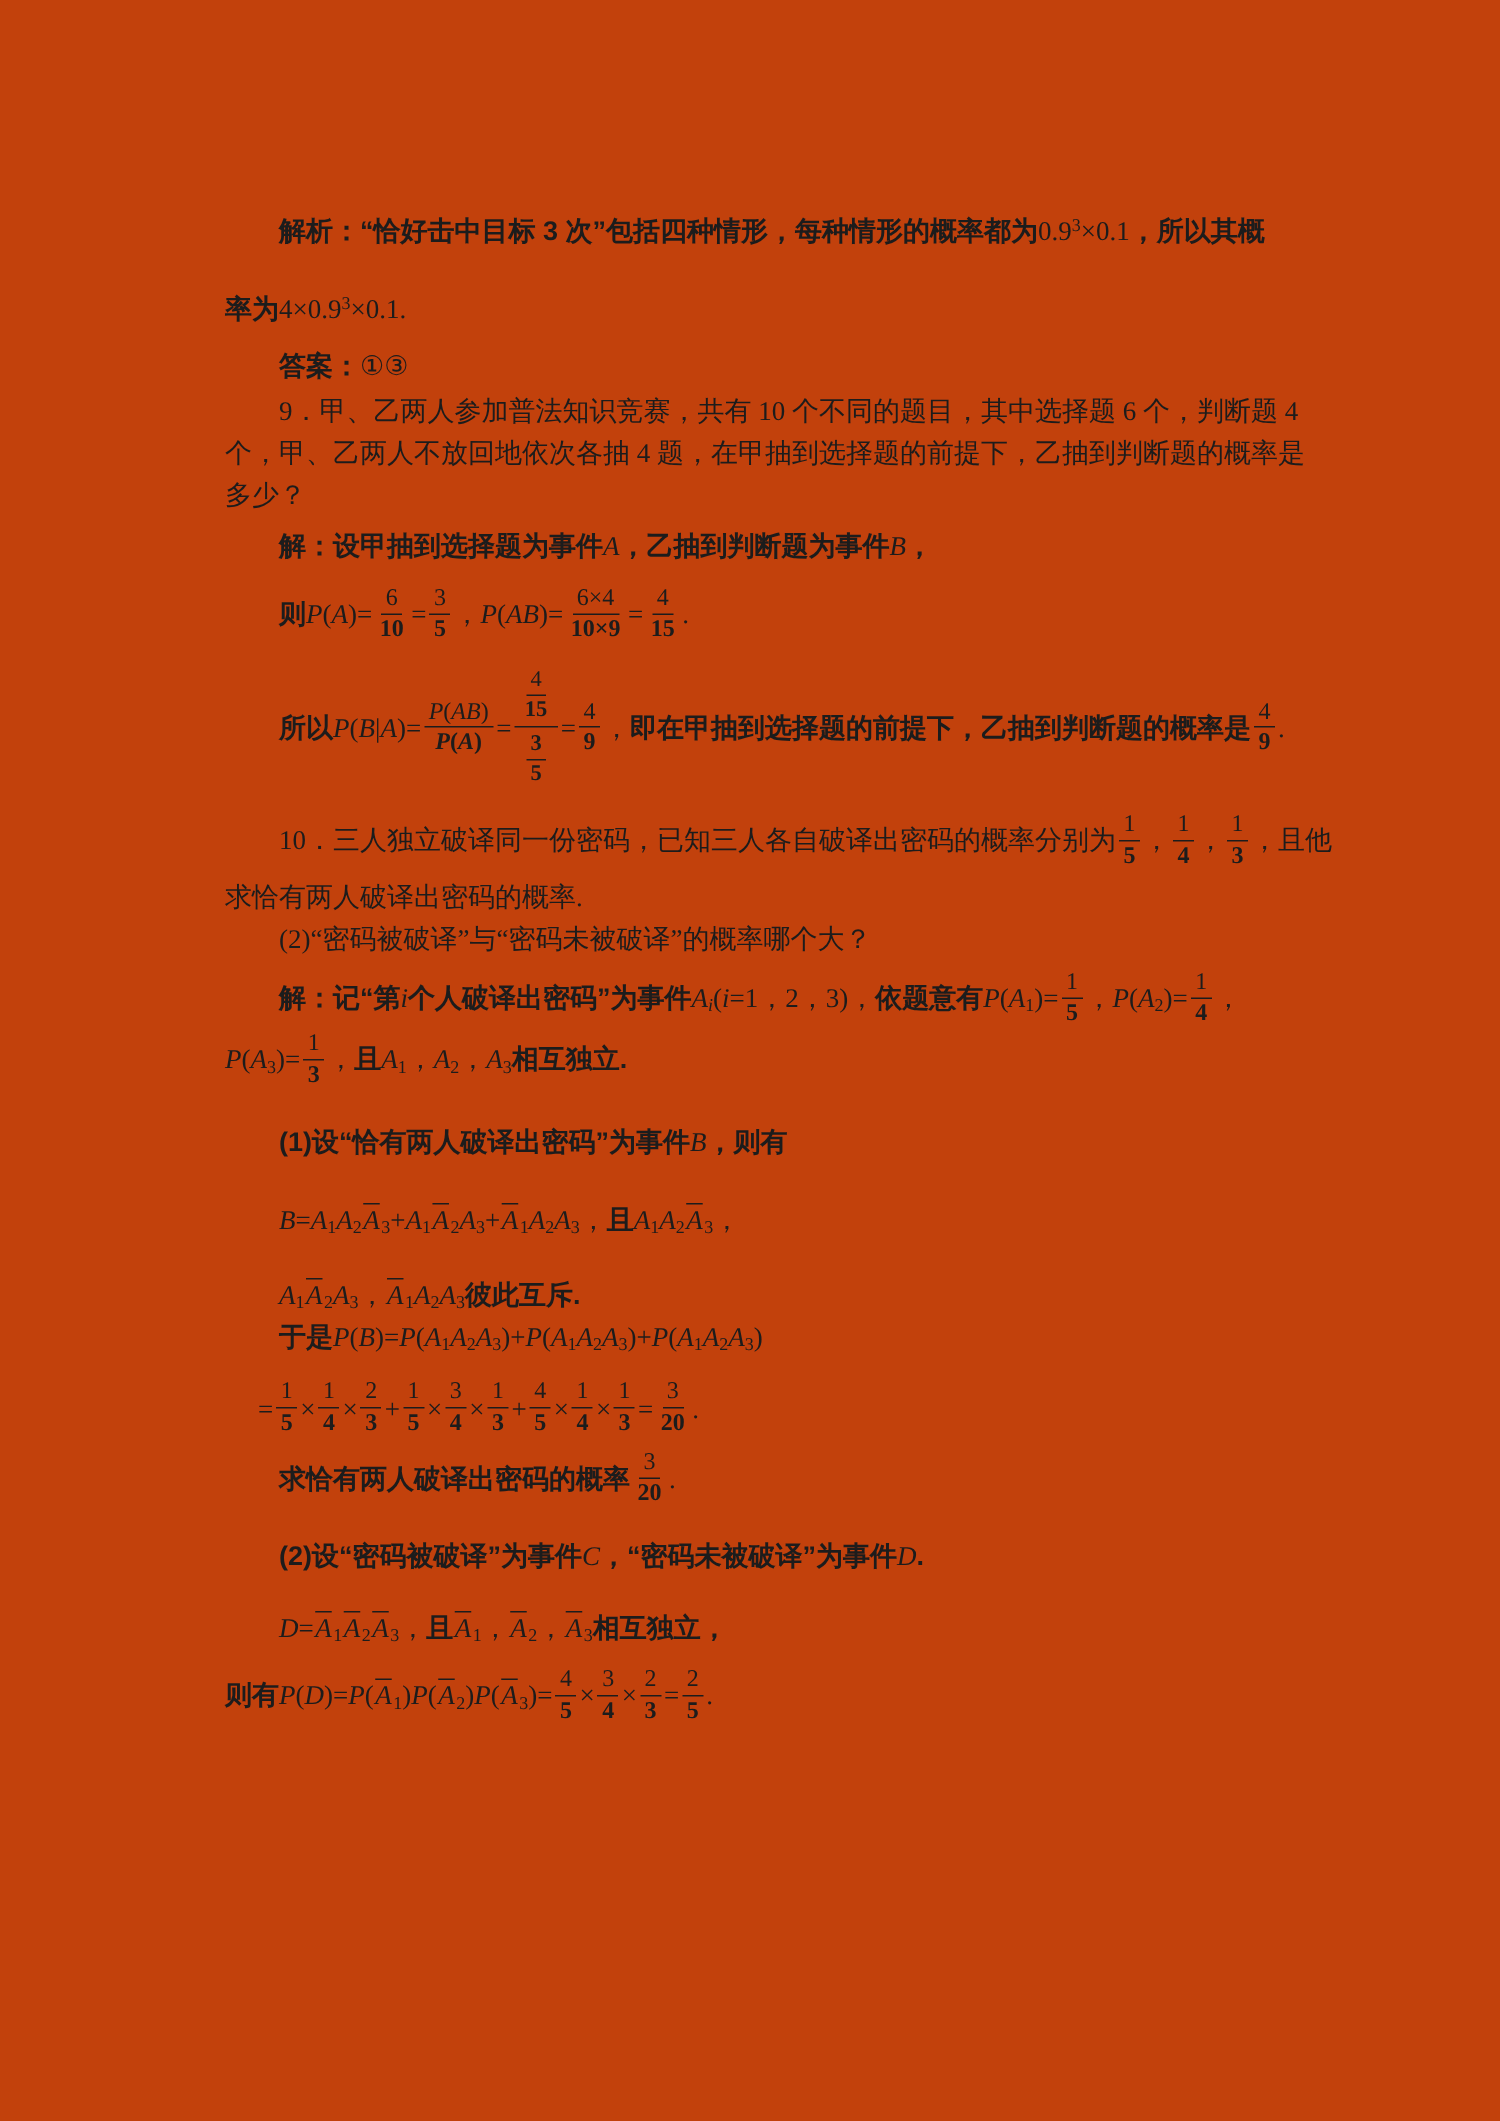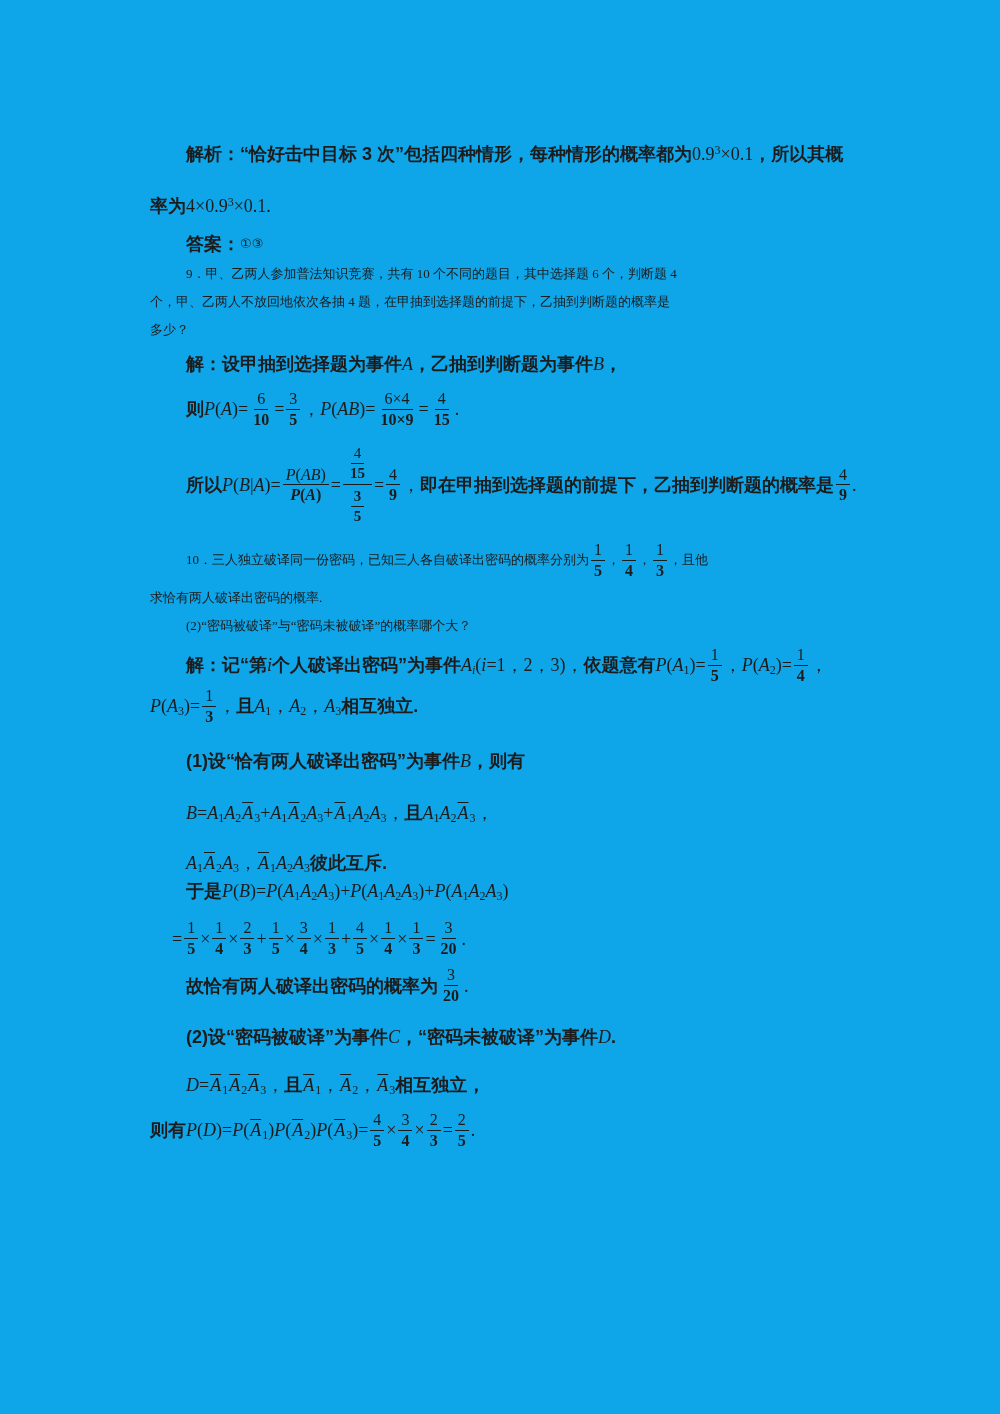--- a/index.html
+++ b/index.html
@@ -1,32 +1,32 @@
 <!DOCTYPE html>
 <html><head>
 <meta charset="utf-8">
 <style>
   html,body{margin:0;padding:0;background:#e8e8e8;}
   .page{
-    width:1000px;height:1414px;background:#0ea5e9;position:relative;
+    width:1000px;height:1414px;background:#c2410c;position:relative;
     overflow:hidden;color:#1c1c1c;margin:0 auto;
   }
   .content{position:absolute;left:150px;top:140px;width:730px;}
   .line{
     font-size:19px;line-height:28px;white-space:nowrap;
     font-family:"Liberation Serif","DejaVu Serif",serif;
     display:flex;align-items:center;
   }
   .indent{padding-left:36px;}
   .indent-sm{padding-left:22px;}
   .seg{display:inline;}
   
   .cb{font-family:"Liberation Sans","DejaVu Sans",sans-serif;font-weight:700;font-size:18px;}
   
-  .cs{font-family:"Liberation Serif","DejaVu Serif","DejaVu Sans",serif;font-size:13px;}
+  .cs{font-family:"Liberation Serif","DejaVu Serif","DejaVu Sans",serif;font-size:18px;}
   
   .mi{font-family:"Liberation Serif","DejaVu Serif",serif;font-style:italic;font-size:18px;}
   
   .mr{font-family:"Liberation Serif","DejaVu Serif",serif;font-size:18px;}
   
   .sup{font-family:"Liberation Serif",serif;font-size:12px;vertical-align:super;line-height:0;position:relative;top:-4px;}
   .sub{font-family:"Liberation Serif",serif;font-size:12px;line-height:0;position:relative;top:5px;}
   .subi{font-family:"Liberation Serif",serif;font-style:italic;font-size:12px;line-height:0;position:relative;top:5px;}
   
   .ov{font-family:"Liberation Serif","DejaVu Serif",serif;font-style:italic;font-size:18px;
@@ -472,21 +472,21 @@
           <span class="fr-n">
             <span class="seg mr">3</span>
           </span>
           <span class="fr-d">
             <span class="seg mr">20</span>
           </span>
         </span>
         <span class="seg mr">.</span>
       </div>
     <div class="line indent" style="margin-top:8px">
-        <span class="seg cb">故恰有两人破译出密码的概率为</span>
+        <span class="seg cb">求恰有两人破译出密码的概率</span>
         <span class="frac">
           <span class="fr-n">
             <span class="seg mr">3</span>
           </span>
           <span class="fr-d">
             <span class="seg mr">20</span>
           </span>
         </span>
         <span class="seg mr">.</span>
       </div>

